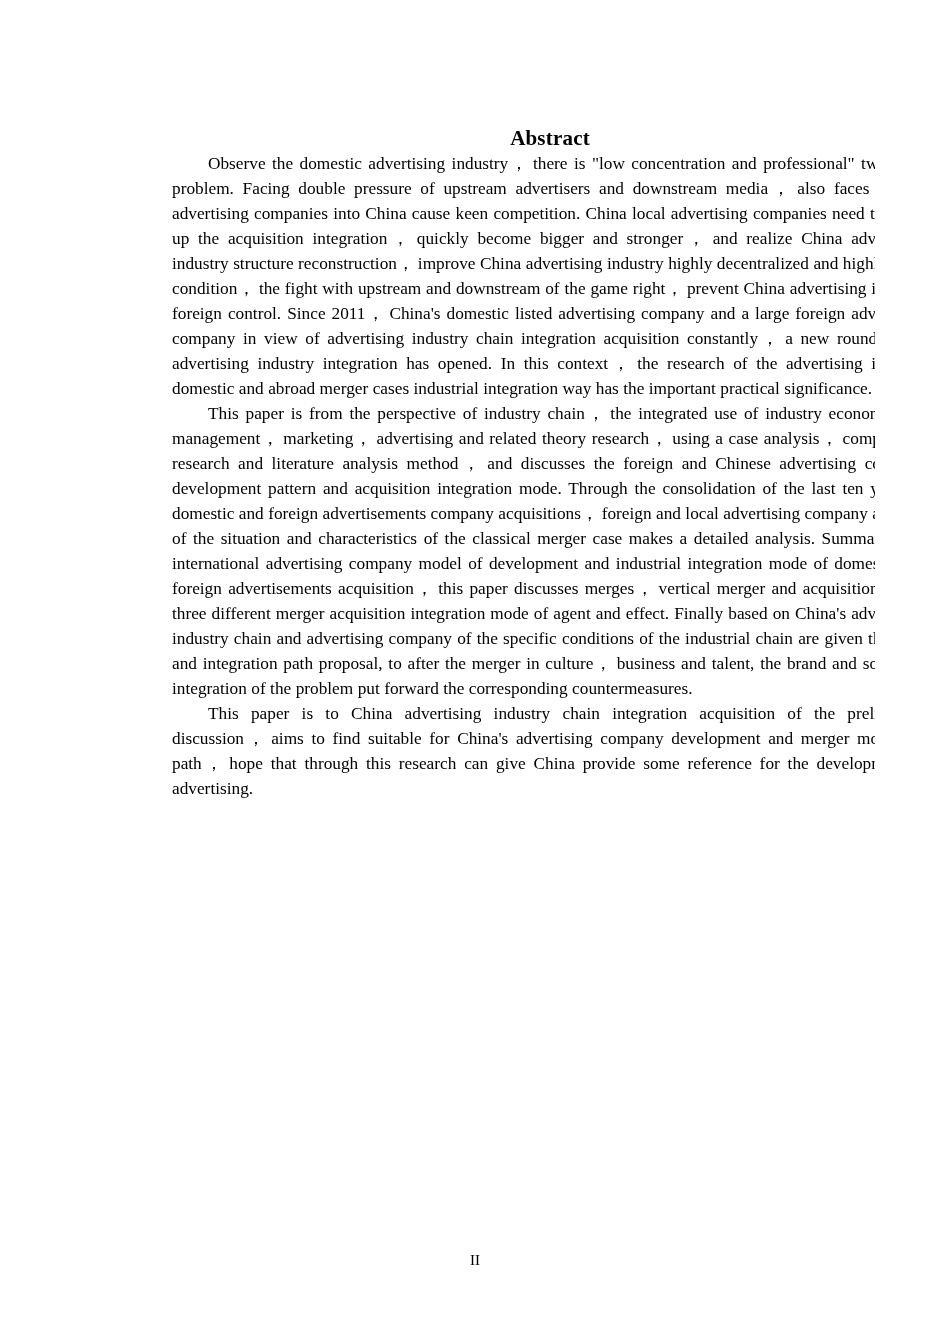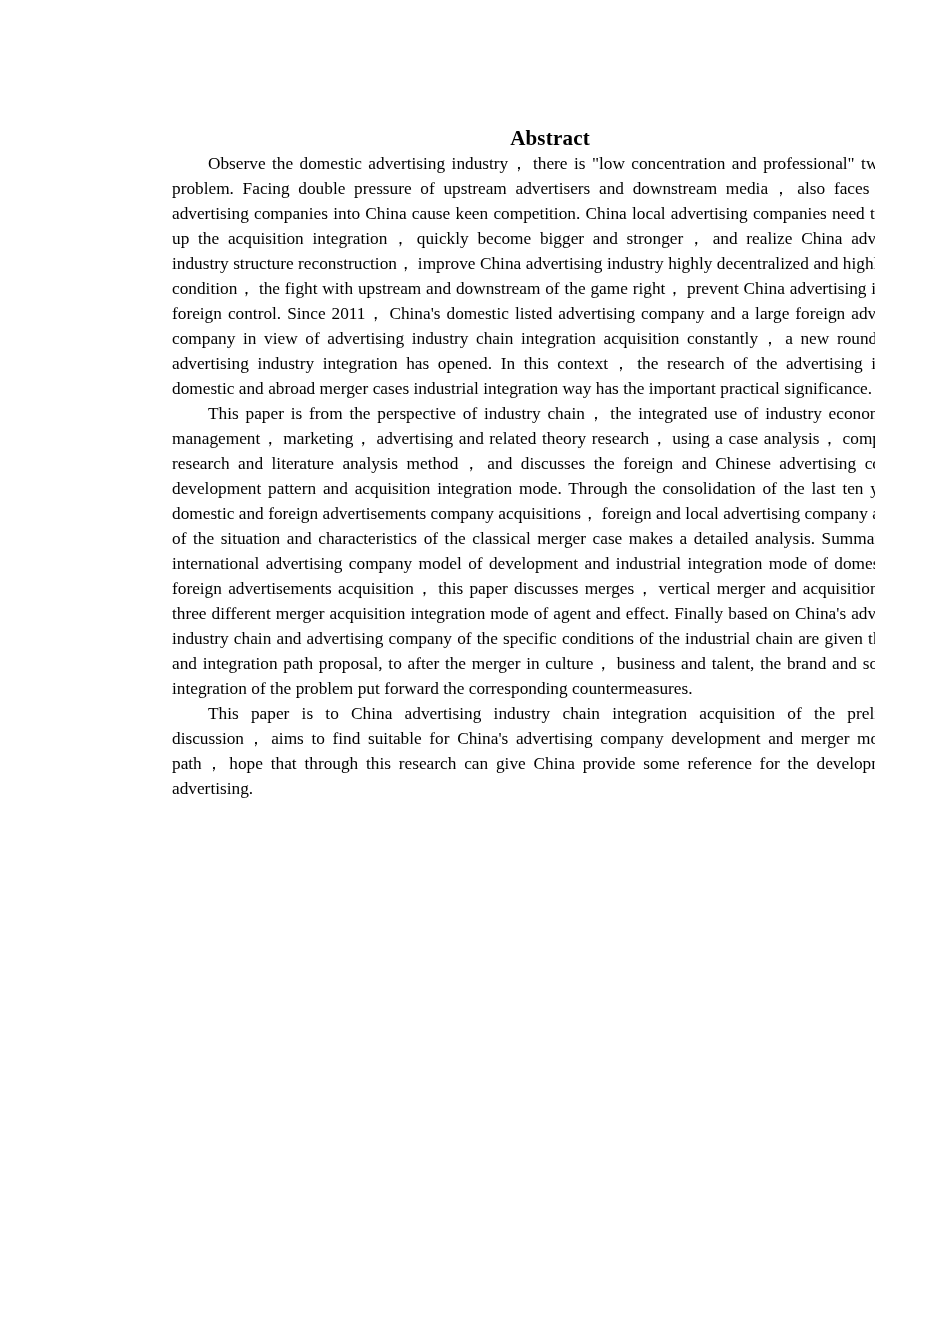--- a/index.html
+++ b/index.html
@@ -94,14 +94,15 @@
       <p class="para">Observe the domestic advertising industry， there is "low concentration and professional" two main problem. Facing double pressure of upstream advertisers and downstream media， also faces foreign advertising companies into China cause keen competition. China local advertising companies need to speed up the acquisition integration， quickly become bigger and stronger， and realize China advertising industry structure reconstruction， improve China advertising industry highly decentralized and highly weak condition， the fight with upstream and downstream of the game right， prevent China advertising industry foreign control. Since 2011， China's domestic listed advertising company and a large foreign advertising company in view of advertising industry chain integration acquisition constantly， a new round of the advertising industry integration has opened. In this context， the research of the advertising industry domestic and abroad merger cases industrial integration way has the important practical significance.</p>
 
       <p class="para">This paper is from the perspective of industry chain， the integrated use of industry economics， management， marketing， advertising and related theory research， using a case analysis， comparative research and literature analysis method， and discusses the foreign and Chinese advertising company development pattern and acquisition integration mode. Through the consolidation of the last ten years of domestic and foreign advertisements company acquisitions， foreign and local advertising company analysis of the situation and characteristics of the classical merger case makes a detailed analysis. Summarize the international advertising company model of development and industrial integration mode of domestic and foreign advertisements acquisition， this paper discusses merges， vertical merger and acquisition mixed three different merger acquisition integration mode of agent and effect. Finally based on China's advertising industry chain and advertising company of the specific conditions of the industrial chain are given the form and integration path proposal, to after the merger in culture， business and talent, the brand and so on the integration of the problem put forward the corresponding countermeasures.</p>
 
       <p class="para">This paper is to China advertising industry chain integration acquisition of the preliminary discussion， aims to find suitable for China's advertising company development and merger mode and path， hope that through this research can give China provide some reference for the development of advertising.</p>
 
 
     </div>
   </div>
 
+  <div class="page-number">II</div>
 
 </div>
 
 </body></html>

